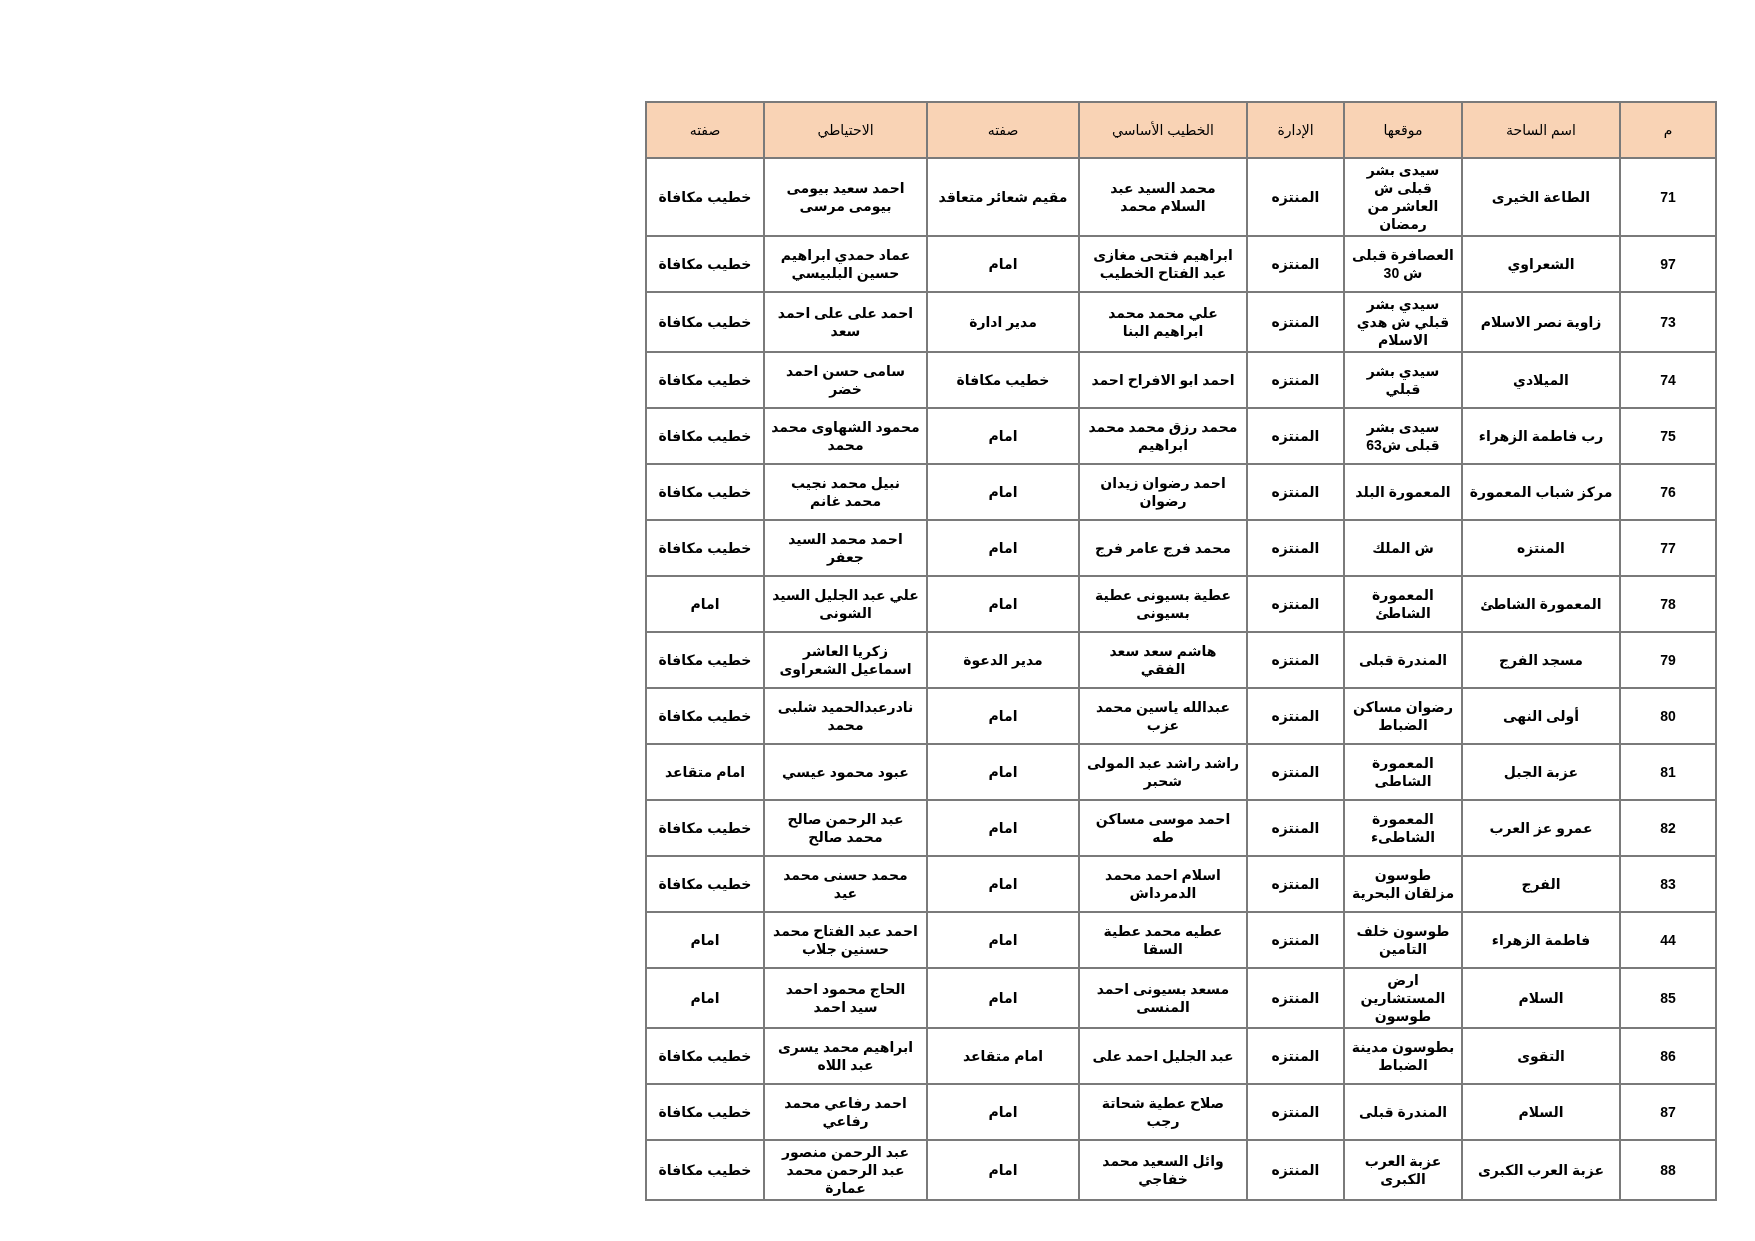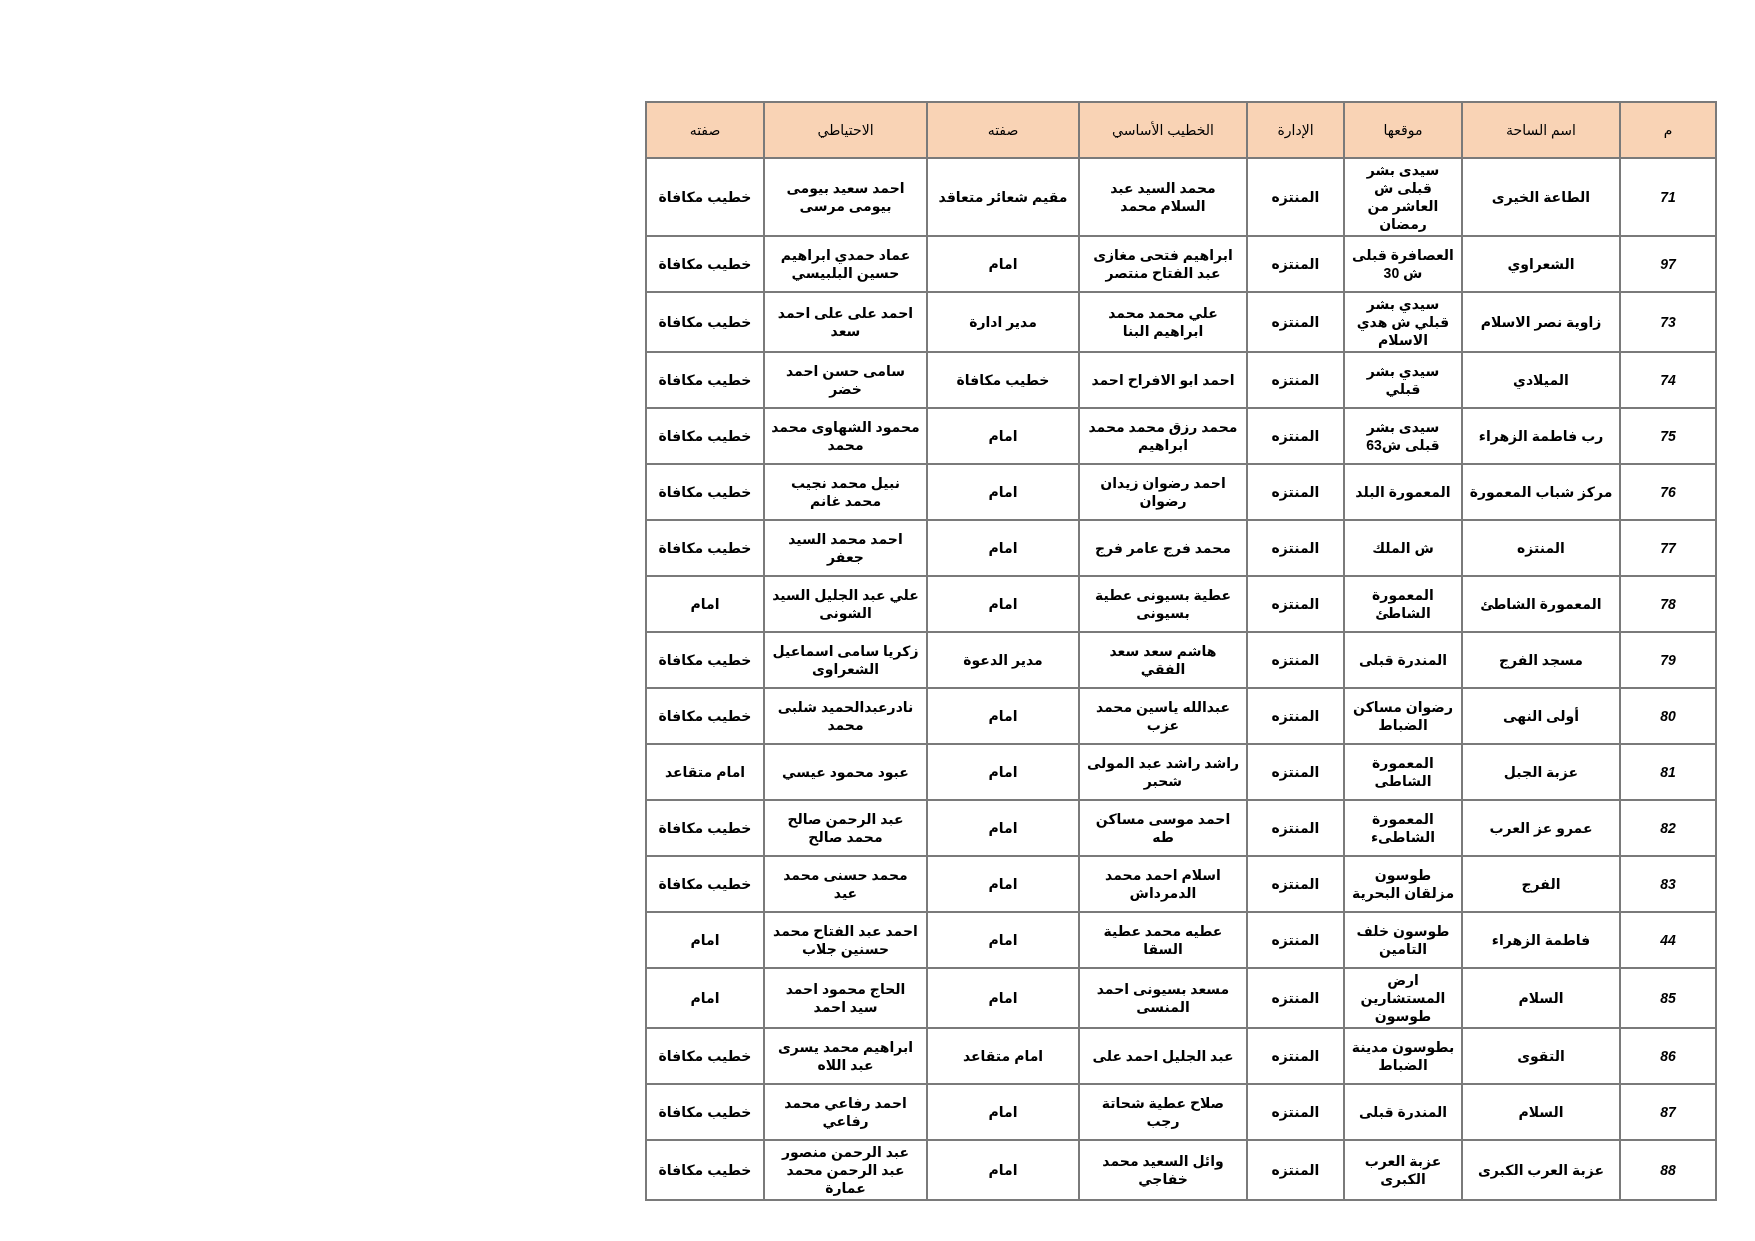--- a/index.html
+++ b/index.html
@@ -12,21 +12,21 @@
     font-family: "Liberation Sans", "DejaVu Sans", sans-serif;
   }
   table.sched th, table.sched td {
     border: 2px solid #7a7a7a; text-align: center; vertical-align: middle;
     padding: 2px 6px; font-size: 14px; line-height: 18px;
   }
   table.sched th {
     background: #f9d3b5; font-weight: normal; height: 50px; font-size: 14px; text-align: center;
   }
   table.sched td { height: 50px; font-weight: bold; }
-  td.num { font-size: 17px; font-weight: bold; font-style: italic; }
+  td.num { font-size: 17px; font-weight: bold; }
   td.admin { vertical-align: top; padding-top: 10px; }
   col.c-num { width: 96px; }
   col.c-name { width: 158px; }
   col.c-loc { width: 118px; }
   col.c-admin { width: 97px; }
   col.c-main { width: 168px; }
   col.c-role1 { width: 152px; }
   col.c-res { width: 163px; }
   col.c-role2 { width: 118px; }
 </style>
@@ -66,21 +66,21 @@
           <td>محمد السيد عبد السلام محمد</td>
           <td>مقيم شعائر متعاقد</td>
           <td>احمد سعيد بيومى بيومى مرسى</td>
           <td>خطيب مكافاة</td>
         </tr>
         <tr>
           <td class="num">97</td>
           <td>الشعراوي</td>
           <td>العصافرة قبلى ش 30</td>
           <td class="admin">المنتزه</td>
-          <td>ابراهيم فتحى مغازى عبد الفتاح منتصر</td>
+          <td>ابراهيم فتحى مغازى عبد الفتاح الخطيب</td>
           <td>امام</td>
           <td>عماد حمدي ابراهيم حسين البلبيسي</td>
           <td>خطيب مكافاة</td>
         </tr>
         <tr>
           <td class="num">73</td>
           <td>زاوية نصر الاسلام</td>
           <td>سيدي بشر قبلي ش هدي الاسلام</td>
           <td class="admin">المنتزه</td>
           <td>علي محمد محمد ابراهيم البنا</td>
@@ -138,21 +138,21 @@
           <td>علي عبد الجليل السيد الشونى</td>
           <td>امام</td>
         </tr>
         <tr>
           <td class="num">79</td>
           <td>مسجد الفرج</td>
           <td>المندرة قبلى</td>
           <td class="admin">المنتزه</td>
           <td>هاشم سعد سعد الفقي</td>
           <td>مدير الدعوة</td>
-          <td>زكريا سامى اسماعيل الشعراوى</td>
+          <td>زكريا العاشر اسماعيل الشعراوى</td>
           <td>خطيب مكافاة</td>
         </tr>
         <tr>
           <td class="num">80</td>
           <td>أولى النهى</td>
           <td>رضوان مساكن الضباط</td>
           <td class="admin">المنتزه</td>
           <td>عبدالله ياسين محمد عزب</td>
           <td>امام</td>
           <td>نادرعبدالحميد شلبى محمد</td>

